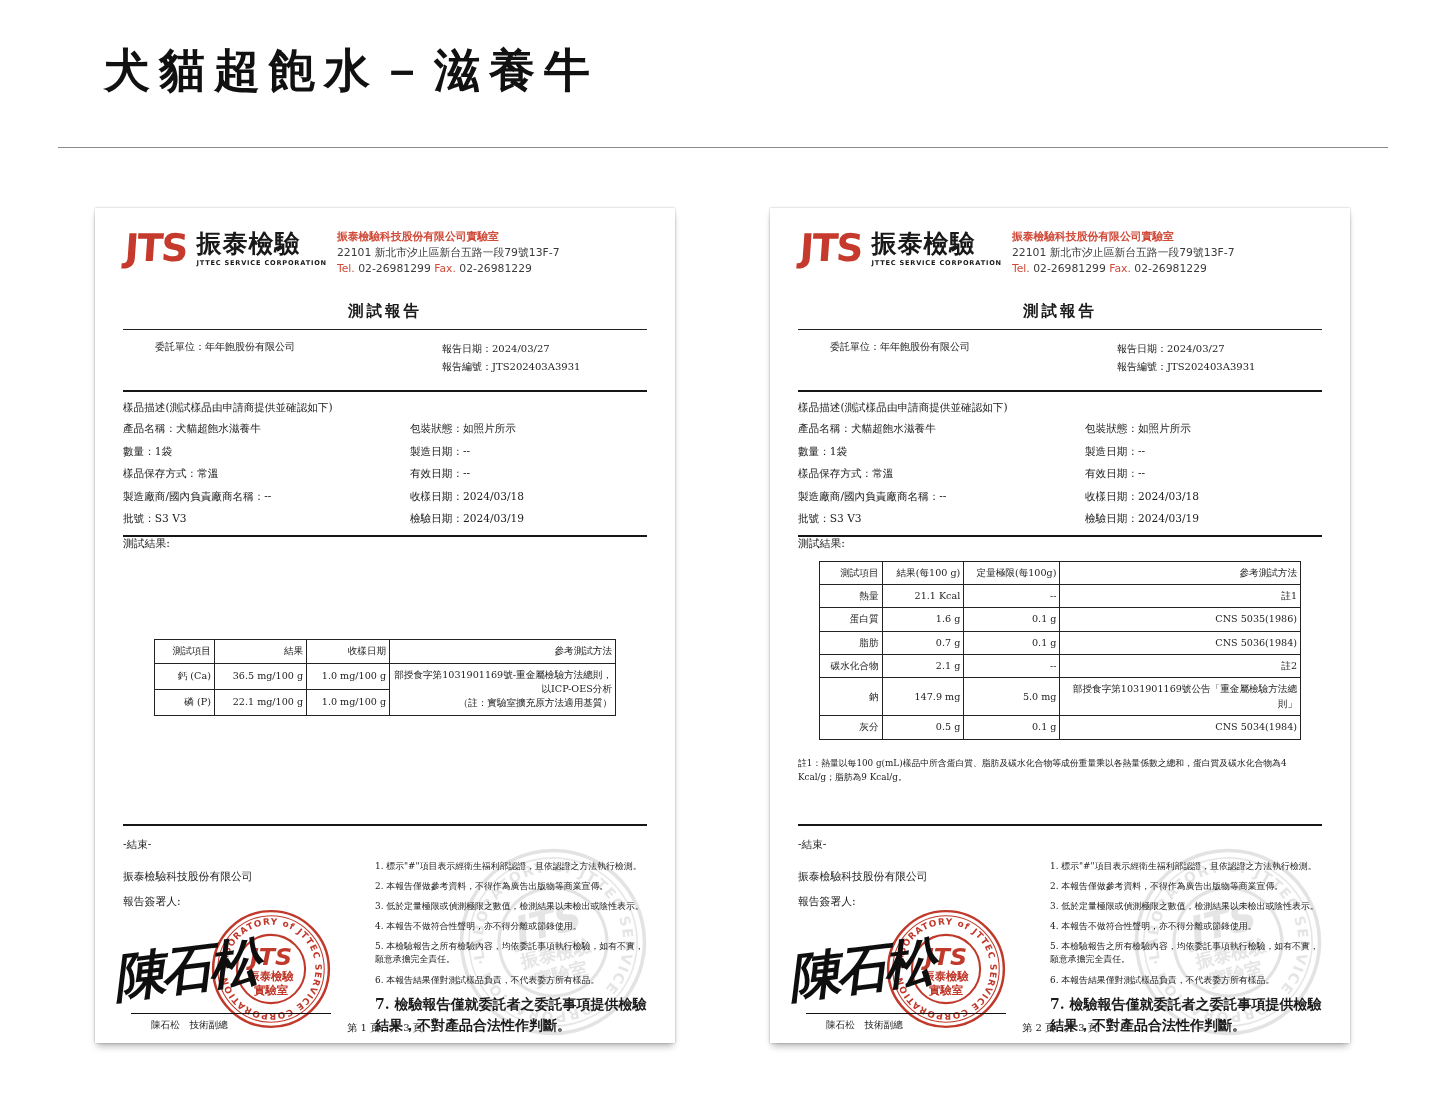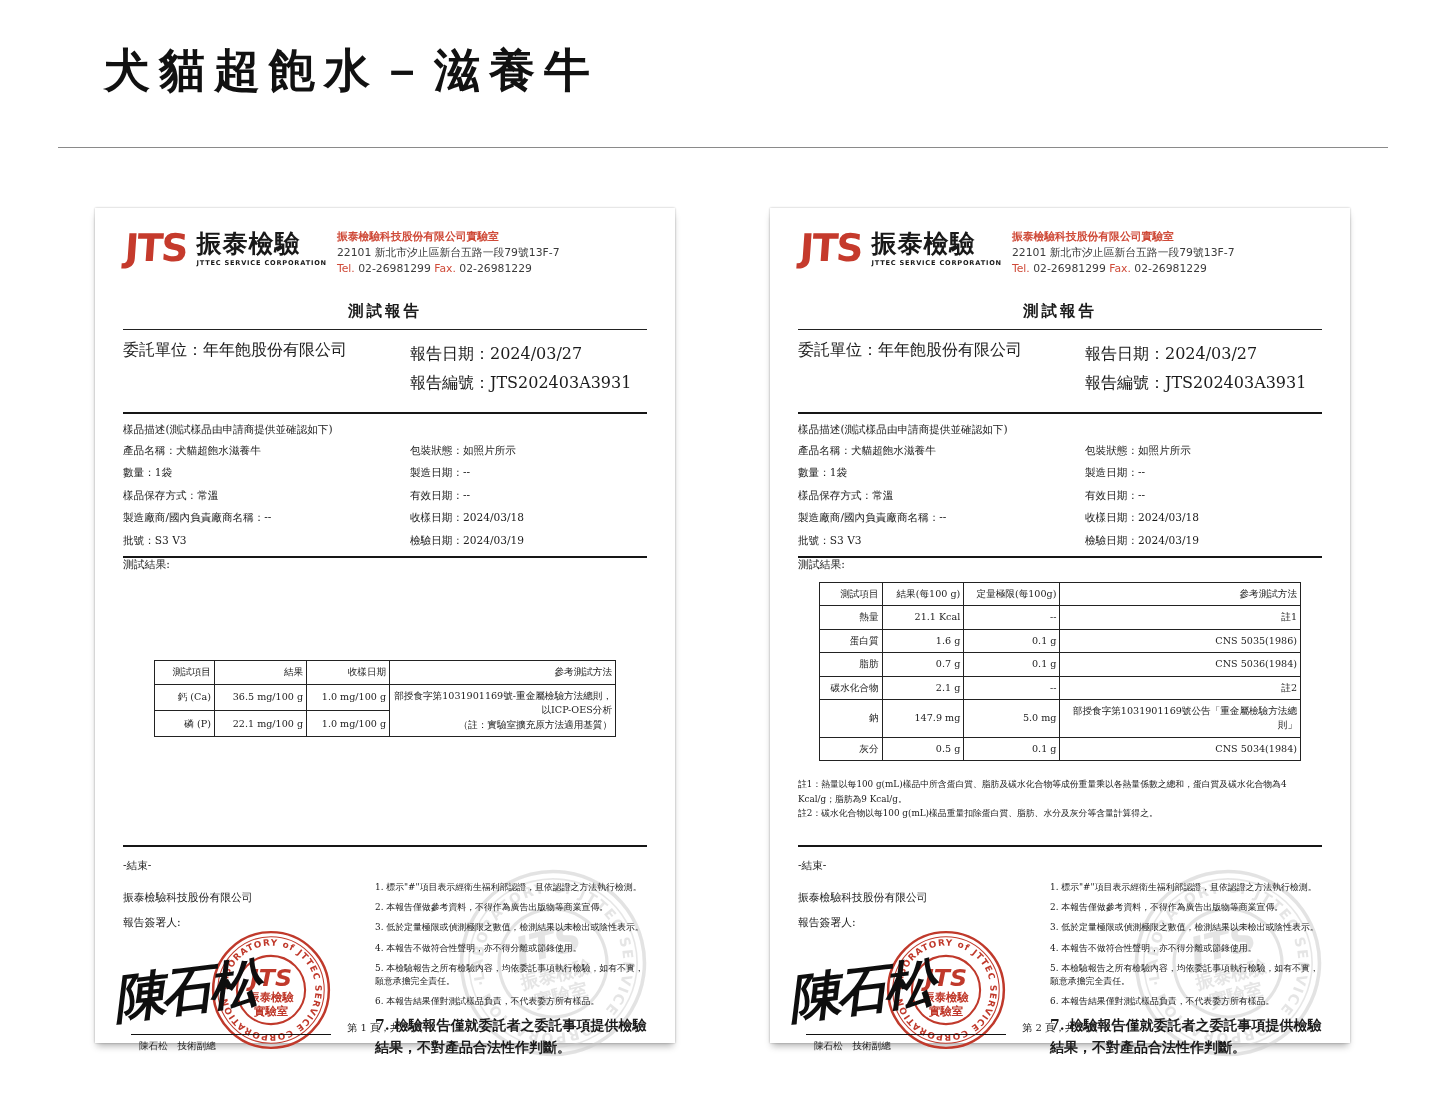--- a/index.html
+++ b/index.html
@@ -49,21 +49,21 @@
   }
   .header-company { color:#cf4a38; font-weight:bold; }
   .header-address { color:#3a3a3a; }
   .header-telfax  { color:#3a3a3a; }
   .red-label { color:#cf4a38; }
 
   .doc-title { text-align:center; font-size:15.5px; font-weight:bold; letter-spacing:3px; margin-top:13px; }
   .thin-rule  { border-top:1.5px solid #222; margin-top:7px; }
   .thick-rule { border-top:2px solid #161616; }
 
-  .meta-row { display:flex; margin-top:10px; font-size:16px; }
+  .meta-row { display:flex; margin-top:10px; font-size:10px;margin-left:32px; }
   .meta-client { width:287px; }
   .meta-right div { line-height:1.8; }
 
   .rule-after-meta { margin-top:14px; }
 
   .sample-title { font-size:10.6px; margin-top:9px; }
   .sample-grid { margin-top:7px; font-size:10.6px; }
   .sample-row { display:flex; margin-bottom:8.5px; }
   .sample-row .l { width:287px; }
 
@@ -93,21 +93,21 @@
   .sig-zone { position:relative; height:130px; }
   .stamp {
     position:absolute; left:86px; top:-2px; width:124px; height:124px; z-index:1;
   }
   .signature {
     position:absolute; left:-6px; top:26px; z-index:2;
     font-size:52px; font-weight:bold; color:#0e0e0e;
     transform:rotate(-7deg) skewX(-14deg); letter-spacing:-4px; white-space:nowrap;
   }
   .sig-line { position:absolute; left:8px; top:104px; width:200px; border-top:1.6px solid #111; z-index:3; }
-  .sig-caption { position:absolute; left:16px; top:110px; font-size:9.6px; }
+  .sig-caption { position:absolute; left:28px; top:110px; font-size:9.6px; }
 
   .notes-col { flex:1; position:relative; padding-top:6px; }
   .watermark { position:absolute; right:-4px; top:-10px; width:196px; height:196px; opacity:.5; z-index:0; }
   .notes-list { position:relative; z-index:1; }
   .note { font-size:8.9px; line-height:1.5; margin-bottom:6.8px; }
   .note-big { font-size:14px; font-weight:600; line-height:1.55; margin-top:2px; }
 
   .doc-footer { position:absolute; bottom:8px; left:0; width:100%; text-align:center; font-size:10px; }
 
   svg text { font-family:"DejaVu Sans","Liberation Sans",sans-serif; }
@@ -357,21 +357,20 @@
       <tr>
         <td>灰分</td>
         <td>0.5 g</td>
         <td>0.1 g</td>
         <td>CNS 5034(1984)</td>
       </tr>
     </tbody>
       </table>
     <div class="remarks">
       <div>註1：熱量以每100 g(mL)樣品中所含蛋白質、脂肪及碳水化合物等成份重量乘以各熱量係數之總和，蛋白質及碳水化合物為4 Kcal/g；脂肪為9 Kcal/g。</div>
-      <div>註2：碳水化合物以每100 g(mL)樣品重量扣除蛋白質、脂肪、水分及灰分等含量計算得之。</div>
     </div>
   </div>
 
   <div class="thick-rule"></div>
   <div class="end-wrap">-結束-</div>
 
   <div class="bottom">
     <div class="sig-col">
       <div class="lab-name">振泰檢驗科技股份有限公司</div>
       <div class="signer-label">報告簽署人:</div>

